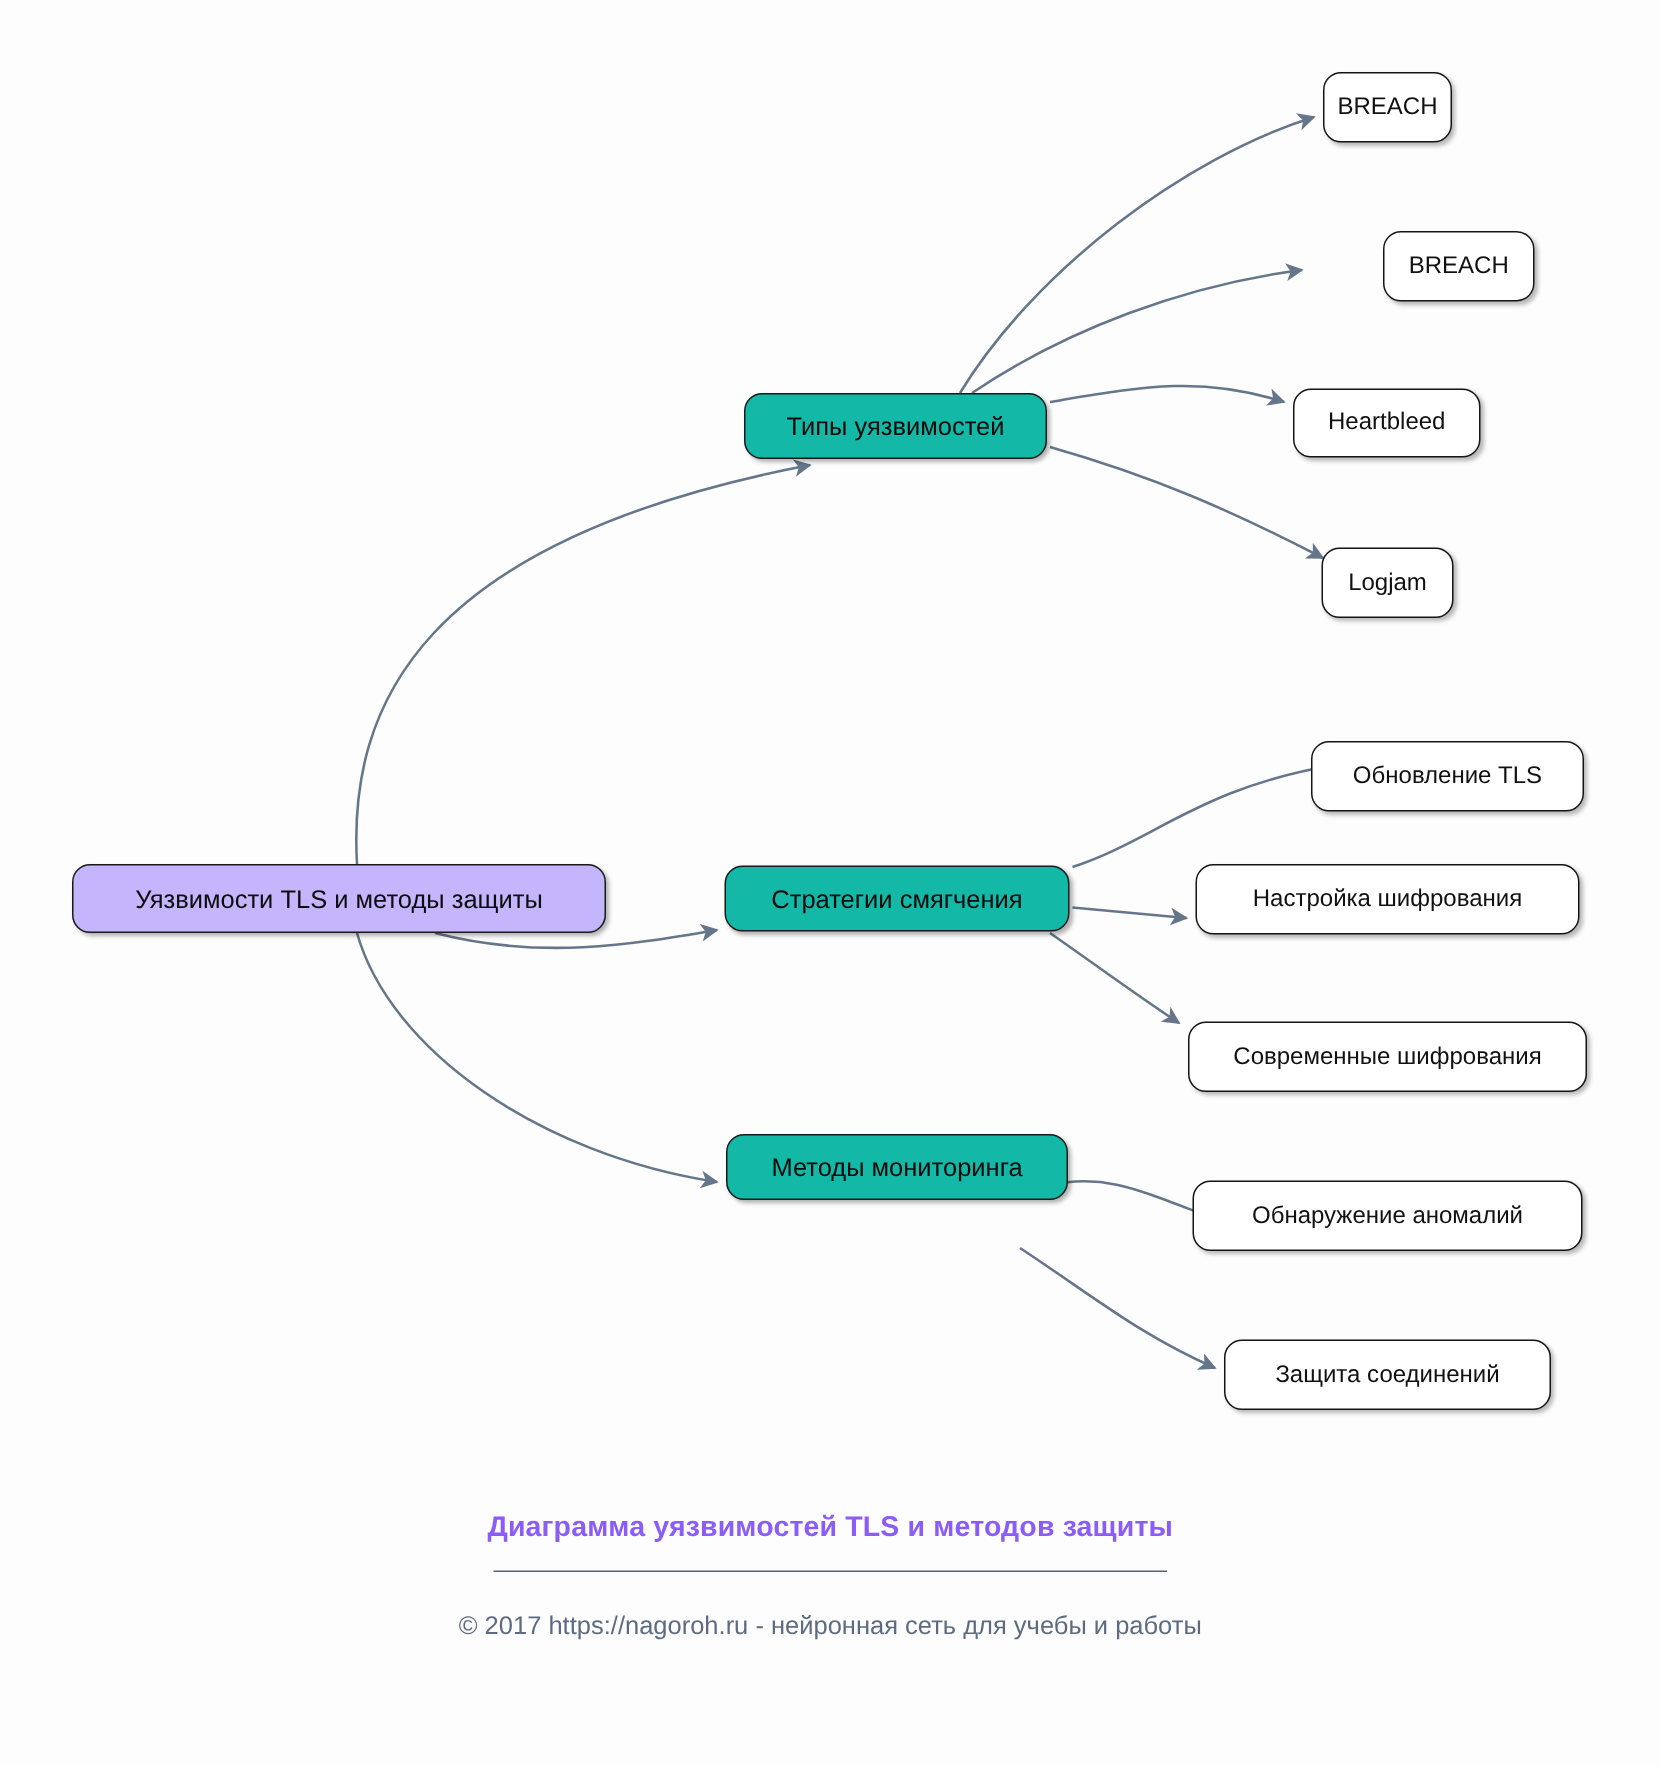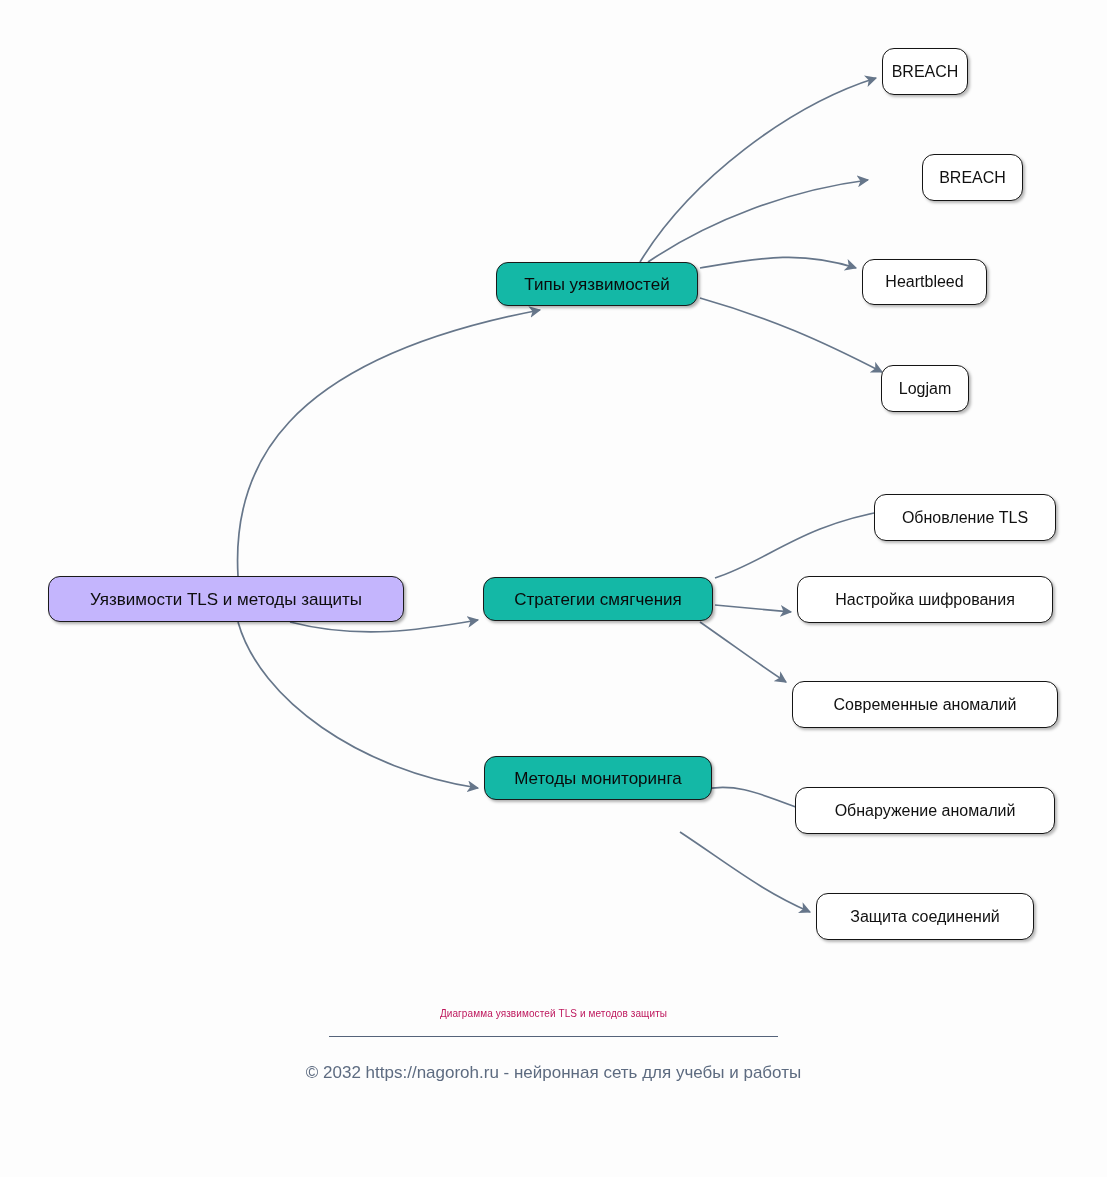--- a/index.html
+++ b/index.html
@@ -63,23 +63,23 @@
     padding: 0 2px;
   }
   #footer {
     position: absolute;
     left: 0;
     top: 1008px;
     width: 1107px;
     text-align: center;
   }
   #footer-title {
-    font-size: 10px;
-    font-weight: normal;
-    color: #be185d;
+    font-size: 19px;
+    font-weight: bold;
+    color: #8b5cf6;
     letter-spacing: 0.1px;
   }
   #footer-rule {
     width: 449px;
     height: 0;
     margin: 17px auto 0 auto;
     border-top: 1.3px solid #55637a;
   }
   #footer-copyright {
     margin-top: 26px;
@@ -136,32 +136,32 @@
       <div class="node node-branch" style="left: 483px; top: 577px; width: 230px; height: 44px; justify-content: center;">
         <span class="node-label">Стратегии смягчения</span>
       </div>
       <div class="node node-leaf" style="left: 874px; top: 470px; width: 182px; height: 47px; margin-top: 24px;">
         <span class="node-label">Обновление TLS</span>
       </div>
       <div class="node node-leaf" style="left: 797px; top: 576px; width: 256px; height: 47px;">
         <span class="node-label">Настройка шифрования</span>
       </div>
       <div class="node node-leaf" style="left: 792px; top: 681px; width: 266px; height: 47px;">
-        <span class="node-label">Современные аномалий</span>
+        <span class="node-label">Современные шифрования</span>
       </div>
       <div class="node node-branch" style="left: 484px; top: 756px; width: 228px; height: 44px;">
         <span class="node-label">Методы мониторинга</span>
       </div>
       <div class="node node-leaf" style="left: 795px; top: 787px; width: 260px; height: 47px;">
         <span class="node-label">Обнаружение аномалий</span>
       </div>
       <div class="node node-leaf" style="left: 816px; top: 893px; width: 218px; height: 47px;">
         <span class="node-label">Защита соединений</span>
       </div>
     </div>
 
 </div>
 
 <div id="footer">
   <div id="footer-title">Диаграмма уязвимостей TLS и методов защиты</div>
   <div id="footer-rule"></div>
-  <div id="footer-copyright">© 2032 https://nagoroh.ru - нейронная сеть для учебы и работы</div>
+  <div id="footer-copyright">© 2017 https://nagoroh.ru - нейронная сеть для учебы и работы</div>
 </div>
 
 </body></html>

